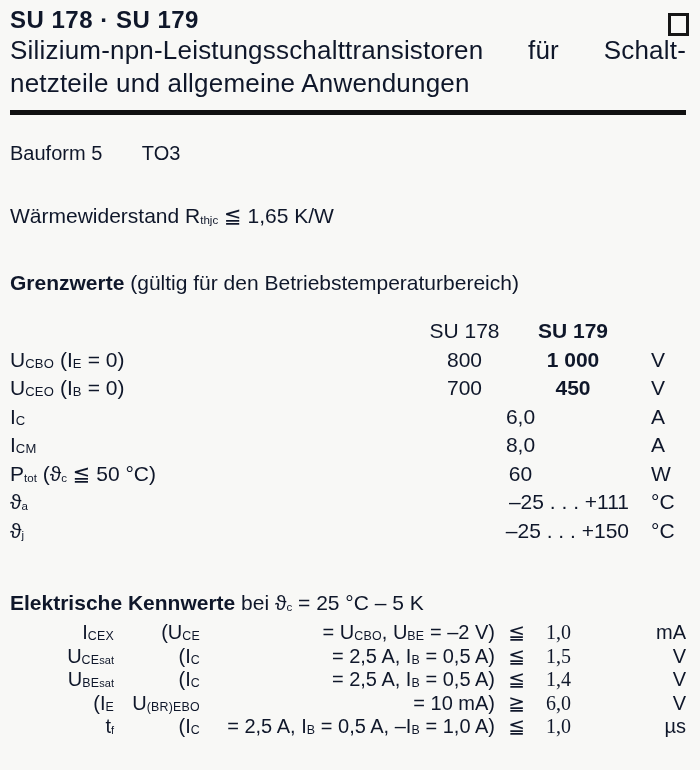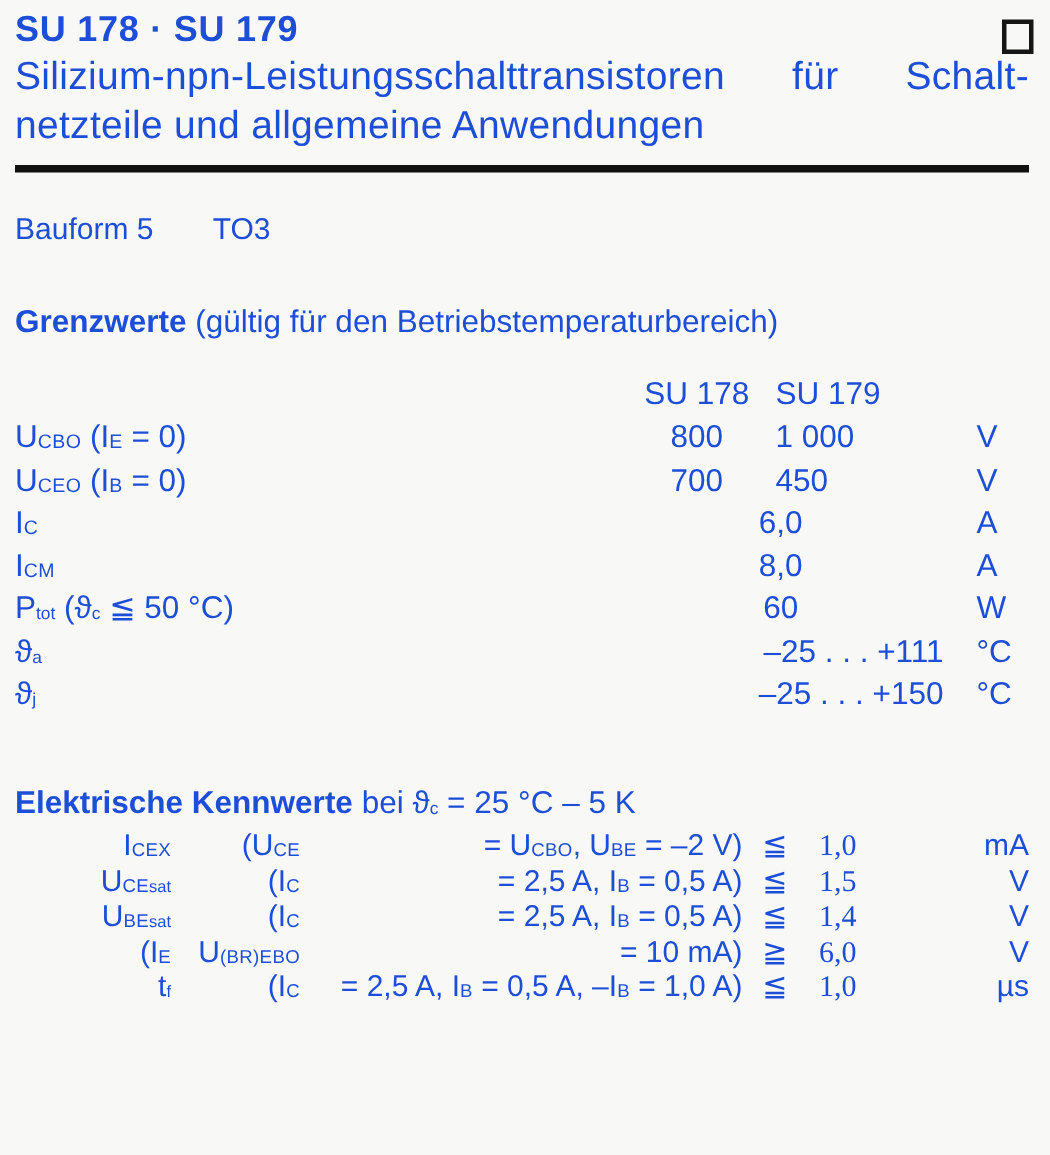--- a/index.html
+++ b/index.html
@@ -1,19 +1,19 @@
 <!DOCTYPE html>
 <html><head>
 <meta charset="utf-8">
 <style>
   html,body{margin:0;padding:0;}
   .page{
     width:700px;height:770px;
     background:#f8f8f6;
-    color:#1d4ed8;
+    color:#0f172a;
     font-family:"Liberation Sans","DejaVu Sans",sans-serif;
     position:relative;
     overflow:hidden;
     box-sizing:border-box;
     padding:6px 14px 0 10px;
   }
   
   .seg-b{font-weight:bold;}
   .seg-sub{font-size:0.62em;vertical-align:-0.06em;letter-spacing:0.02em;}
   .seg-sub2{font-size:0.55em;vertical-align:-0.08em;}
@@ -37,21 +37,21 @@
   .g-heading{margin-top:36px;font-size:21px;line-height:28px;}
 
   .g-table{margin-top:20px;font-size:21px;}
   .g-row{
     display:grid;
     grid-template-columns:1fr 105px 112px 57px;
     height:28.5px;align-items:baseline;line-height:28.5px;
   }
   .g-hrow{height:29px;margin-top:20px;}
   .g-colA{text-align:center;}
-  .g-colB{text-align:left;}
+  .g-colB{text-align:center;font-weight:bold;}
   .g-span-center{grid-column:2/4;text-align:center;}
   .g-span-right{grid-column:2/4;text-align:right;}
   .g-unit{padding-left:22px;white-space:nowrap;}
 
   .k-heading{margin-top:44px;font-size:21px;line-height:28px;}
 
   .k-table{margin-top:0;font-size:20px;text-align:right;}
   .k-row{
     display:grid;
     grid-template-columns:104px 86px 295px 30px 46px 1fr;
@@ -75,20 +75,21 @@
     <div class="l2">netzteile und allgemeine Anwendungen</div>
   </div>
 
   <div class="rule"></div>
 
   <div class="bauform">
     <span>Bauform 5</span>
     <span class="pkg">TO3</span>
   </div>
 
+  <div class="thermal"><span>Wärmewiderstand R</span><span class="seg-sub2">thjc</span><span> ≦ 1,65 K/W</span></div>
 
   <div class="g-heading"><span class="seg-b">Grenzwerte</span><span> (gültig für den Betriebstemperaturbereich)</span></div>
 
   <div class="g-table">
     <div class="g-row g-hrow">
       <div></div>
       <div class="g-colA">SU 178</div>
       <div class="g-colB">SU 179</div>
       <div></div>
     </div>

